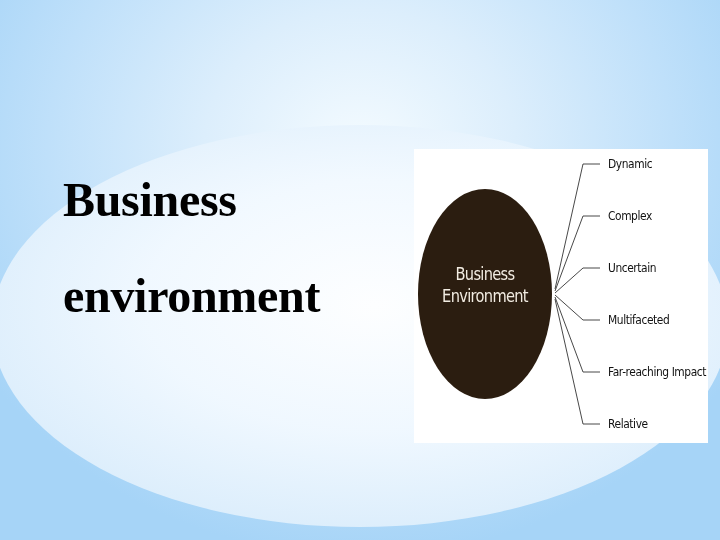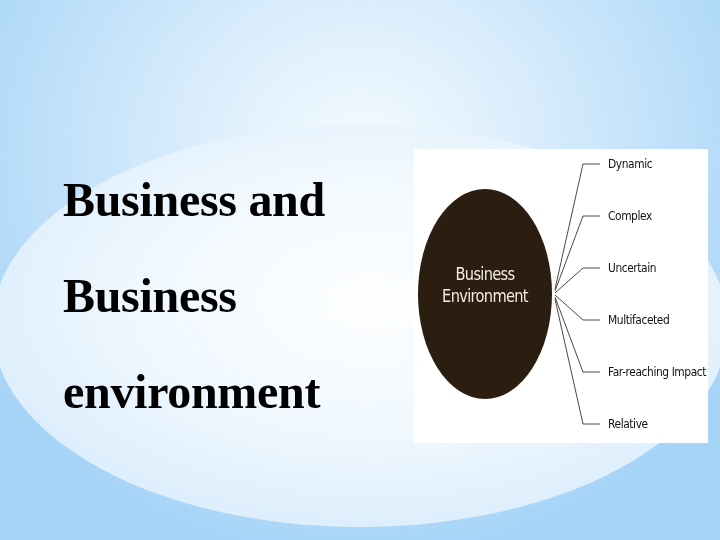--- a/index.html
+++ b/index.html
@@ -46,21 +46,20 @@
       transform-origin: left center; transform: scaleX(0.82);
     }
   </style>
 </head>
 <body>
 
 <div class="slide">
   <div class="oval"></div>
 
   <h1 class="title">
-    <span>Business and</span>
     <span>Business</span>
     <span>environment</span>
   </h1>
 
   <div class="diagram">
     <svg width="294" height="294" viewBox="0 0 294 294">
       <ellipse cx="71" cy="145" rx="67" ry="105" fill="#2b1d10"></ellipse>
       <g stroke="#333" stroke-width="0.9" fill="none">
 
         <polyline points="141,140 169,15 186,15"></polyline>

